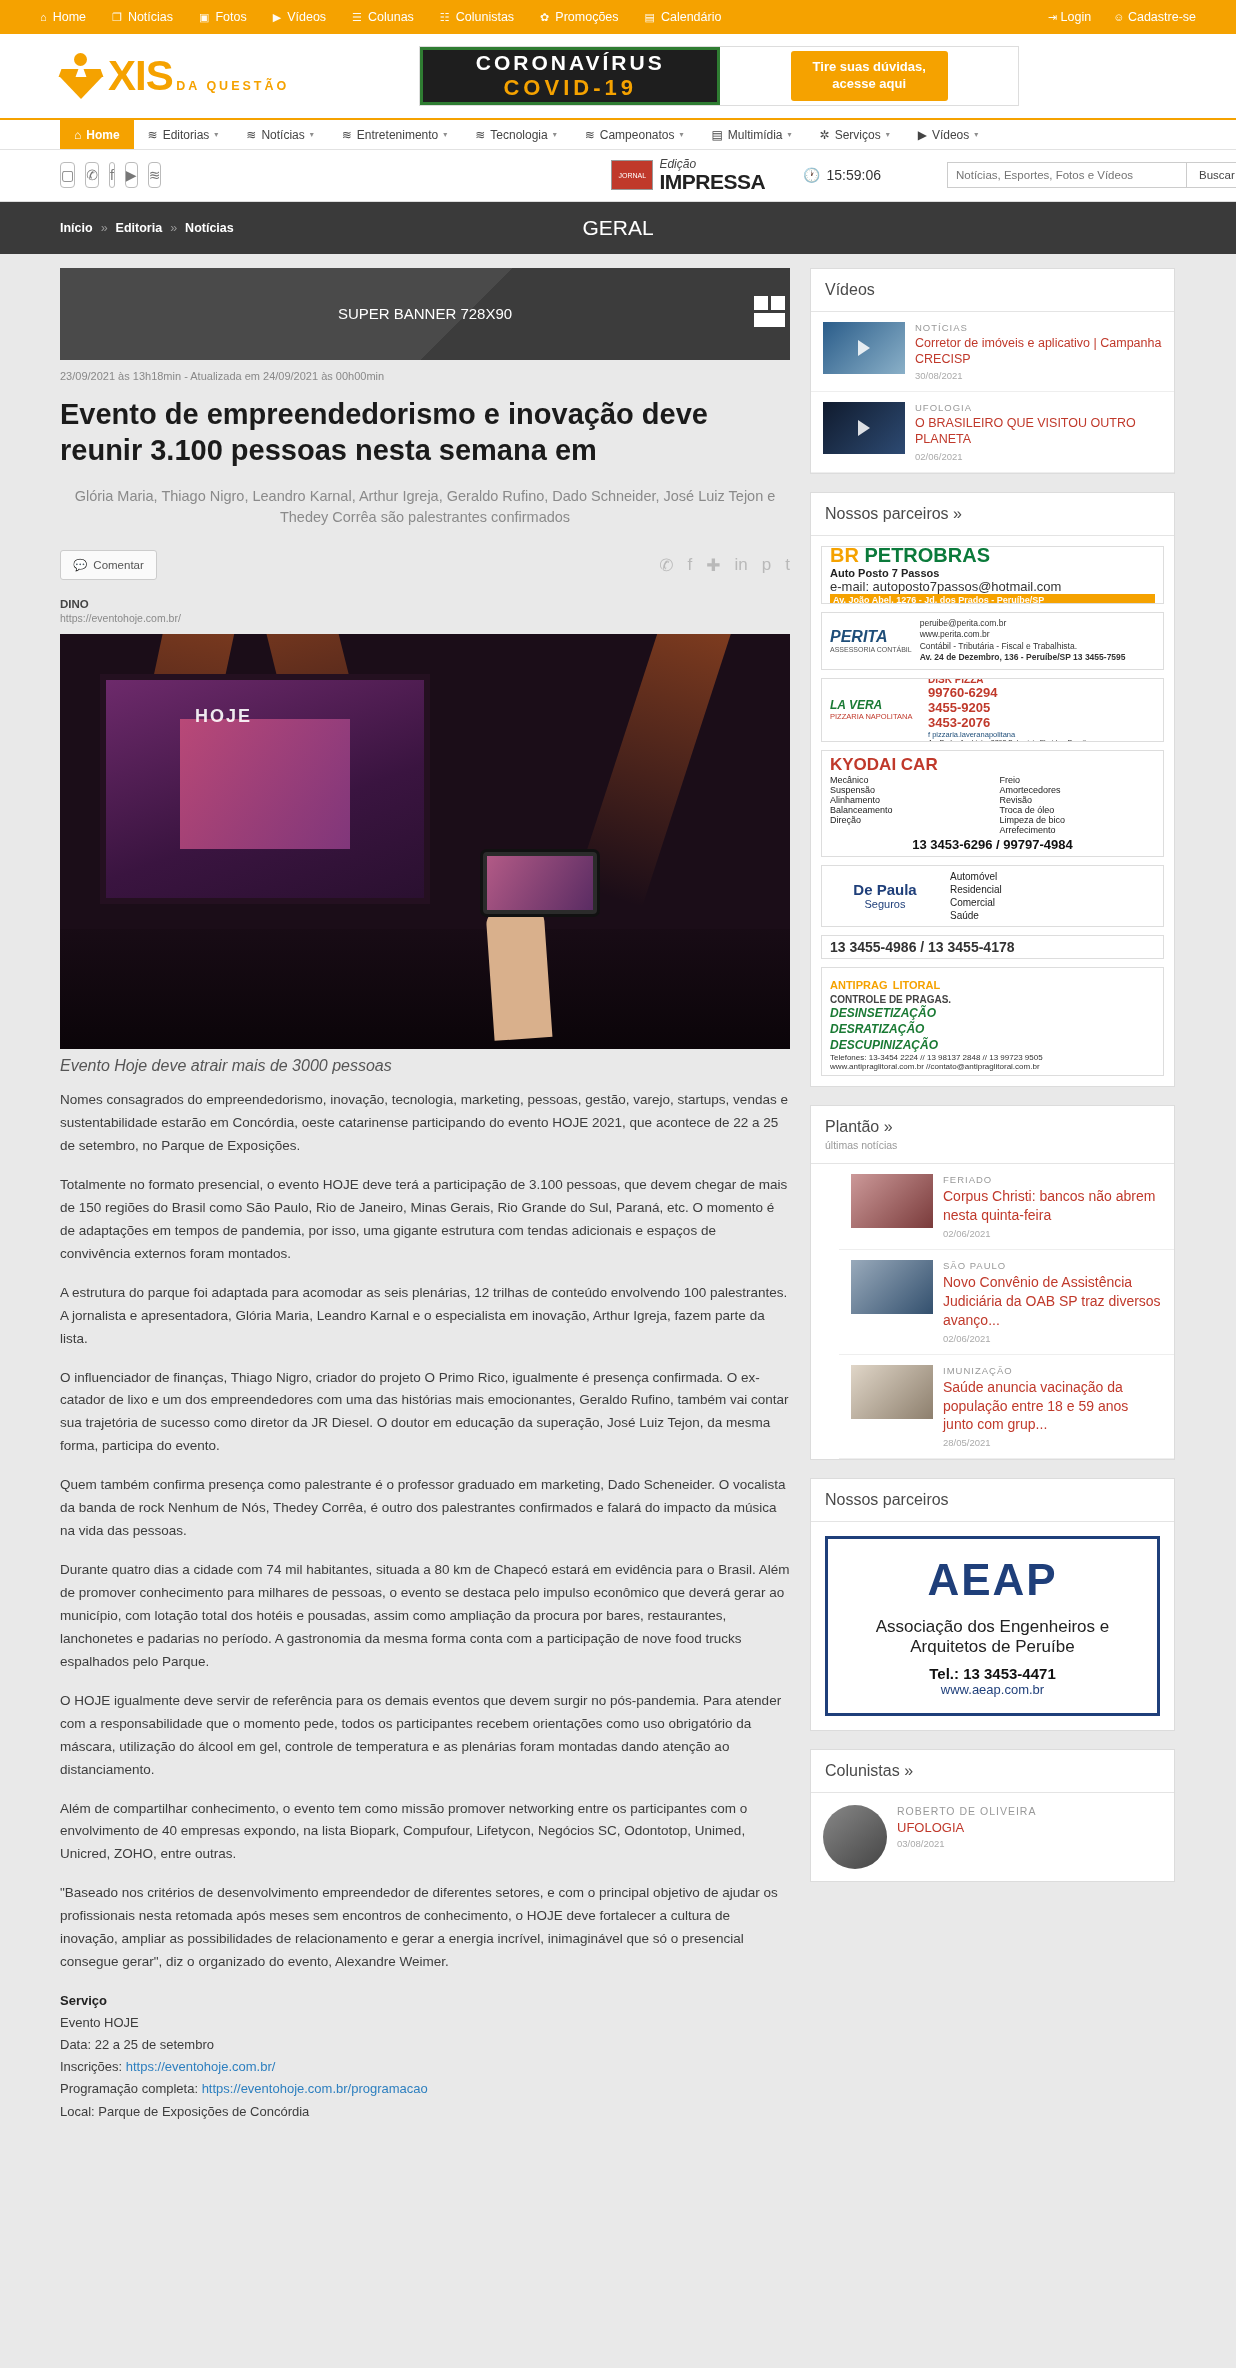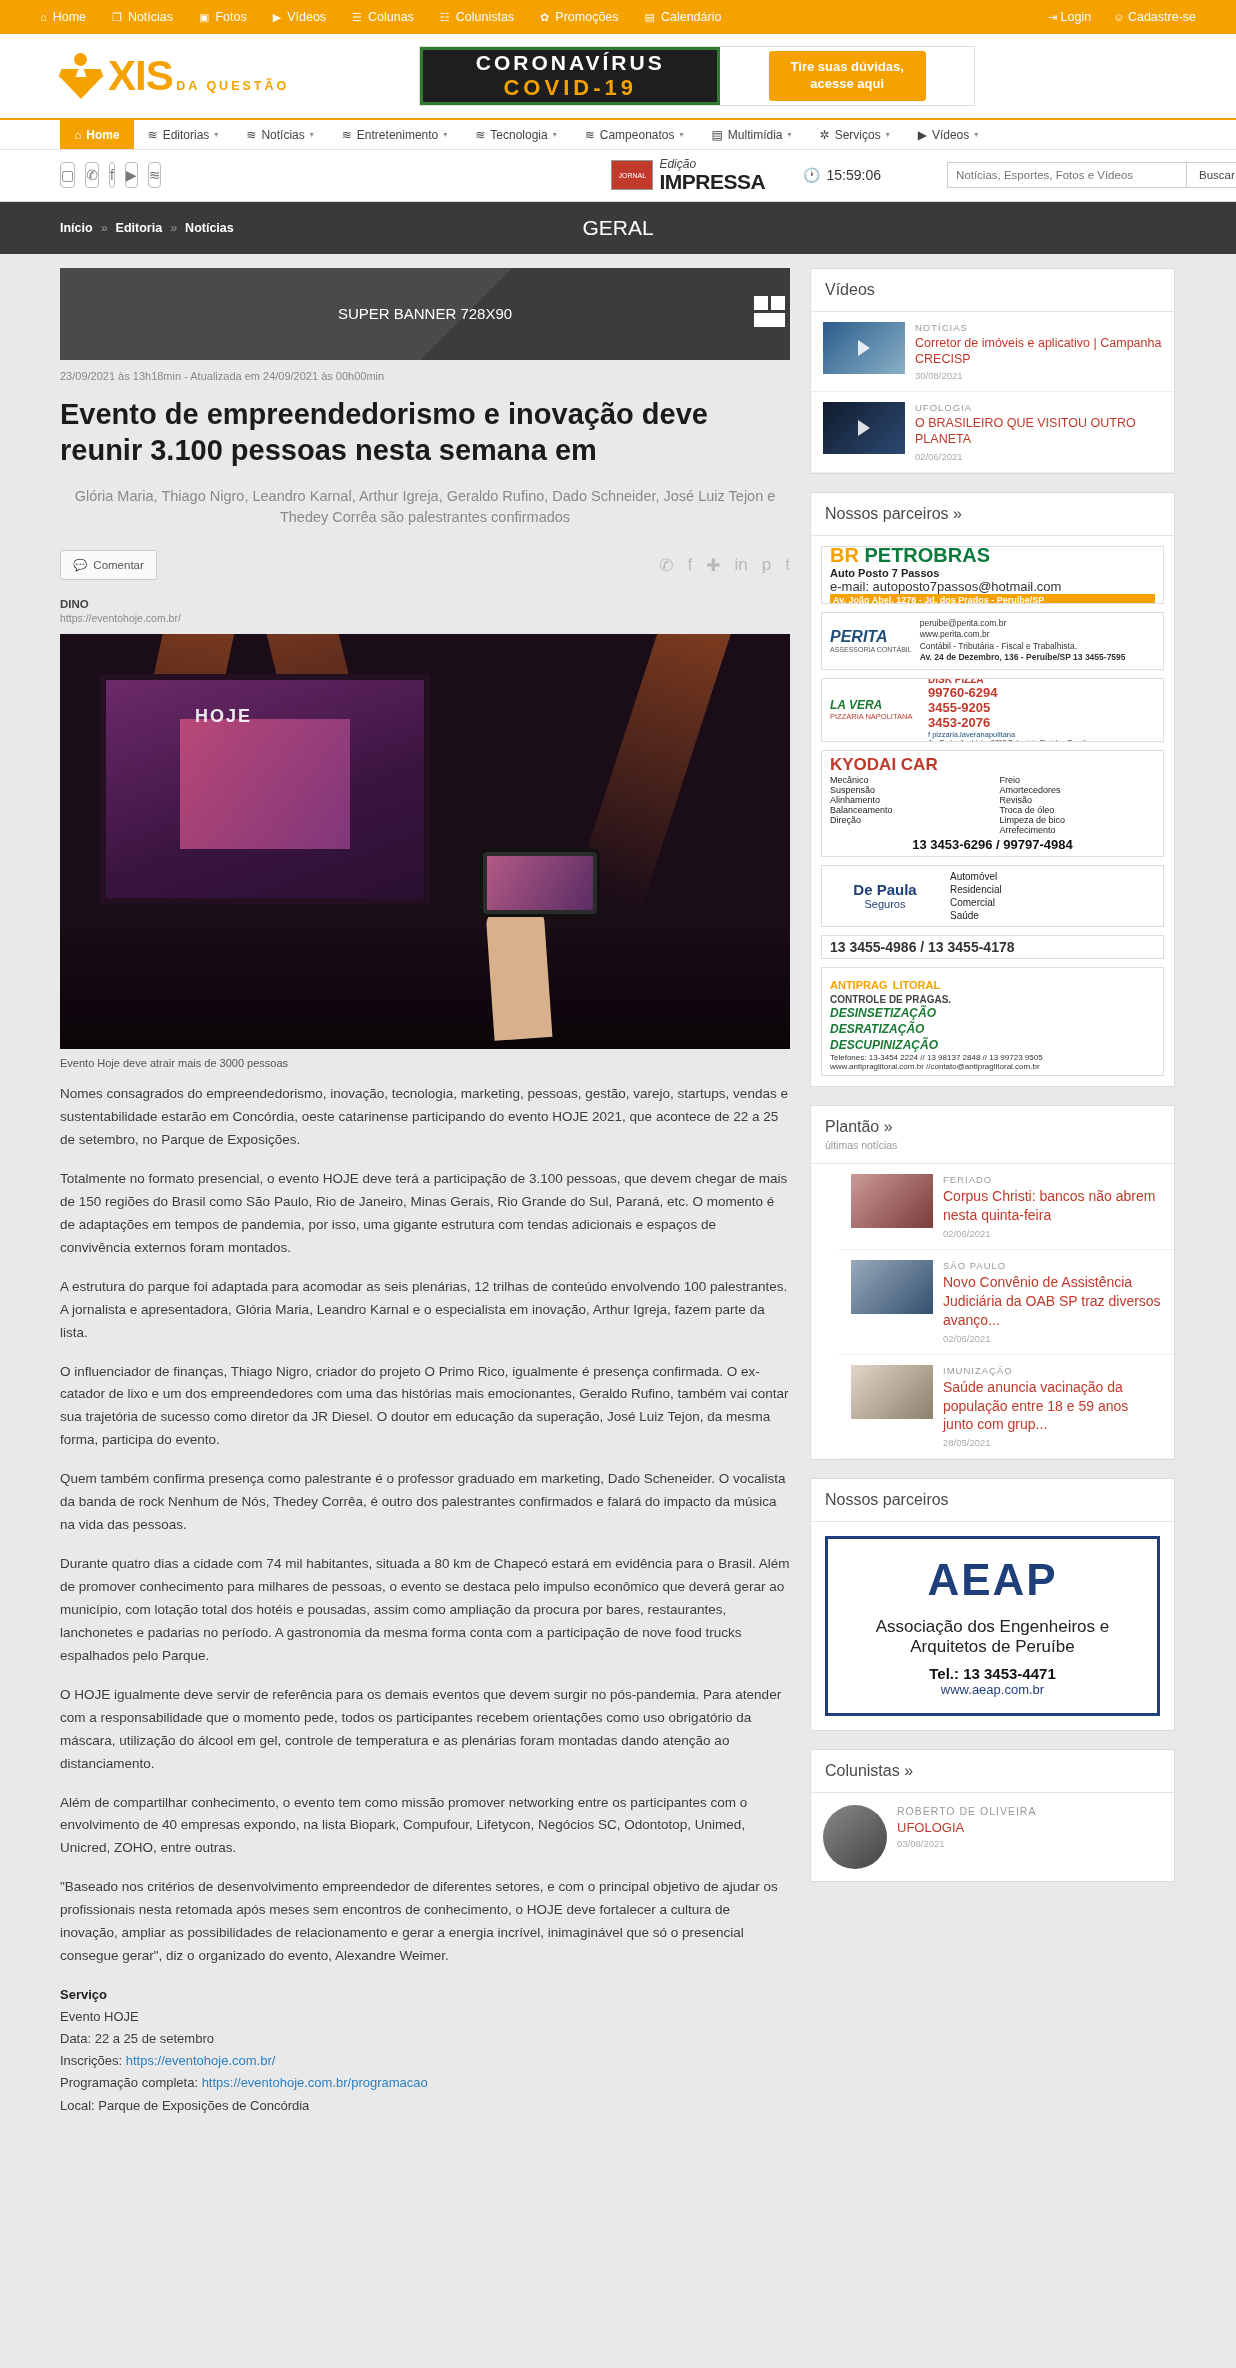--- a/index.html
+++ b/index.html
@@ -55,21 +55,21 @@
     position: absolute; background: #f5a200; width: 17px; height: 8px; top: 16px;
   }
   .logo-mark .bar1 { left: 0; transform: skewX(-20deg); }
   .logo-mark .bar2 { right: 0; transform: skewX(20deg); }
   .logo-text { line-height: 1; }
   .logo-text .main { font-size: 42px; font-weight: bold; color: #f5a200; letter-spacing: -1px; }
   .logo-text .sub { font-size: 12.5px; color: #f5a200; letter-spacing: 3px; font-weight: bold; margin-top:2px;}
 
   .covid-banner {
     margin-left: 130px;
-    width: 556px; height: 60px;
+    width: 600px; height: 60px;
     background: #fff;
     border: 1px solid #ddd;
     display: flex;
     overflow: hidden;
   }
   .covid-left {
     background: #1e1e1e;
     flex: 0 0 300px;
     display: flex; flex-direction: column;
     align-items: center; justify-content: center;
@@ -217,21 +217,21 @@
   }
   .photo .phone .scr { position:absolute; inset: 4px; background: linear-gradient(120deg,#b25a86,#5a2c63); }
   .photo .hand {
     position:absolute; left: 430px; top: 275px; width: 58px; height: 130px;
     background:#d9b08c; border-radius: 14px 14px 0 0; transform: rotate(-4deg);
   }
   .photo .label {
     position:absolute; left: 135px; top: 72px; color:#fff; font-size: 18px;
     font-weight:bold; letter-spacing:2px; opacity:.9;
   }
-  .caption { font-size: 11px; color:#555; padding: 8px 0 14px; }
+  .caption { font-size: 16px; color:#555; font-style: italic; padding: 8px 0 14px; }
 
   .body p { font-size: 13.5px; line-height: 1.7; color:#3d3d3d; margin: 0 0 16px; }
   .servico { font-size: 13px; line-height:1.7; color:#3d3d3d; }
   .servico b { color:#222; }
   .servico a { color:#2d7fbf; }
 
   
   .card { background:#fff; border:1px solid #dcdcdc; margin-bottom: 18px; }
   .card-head {
     font-size: 16px; color:#4a4a4a; padding: 12px 14px;

